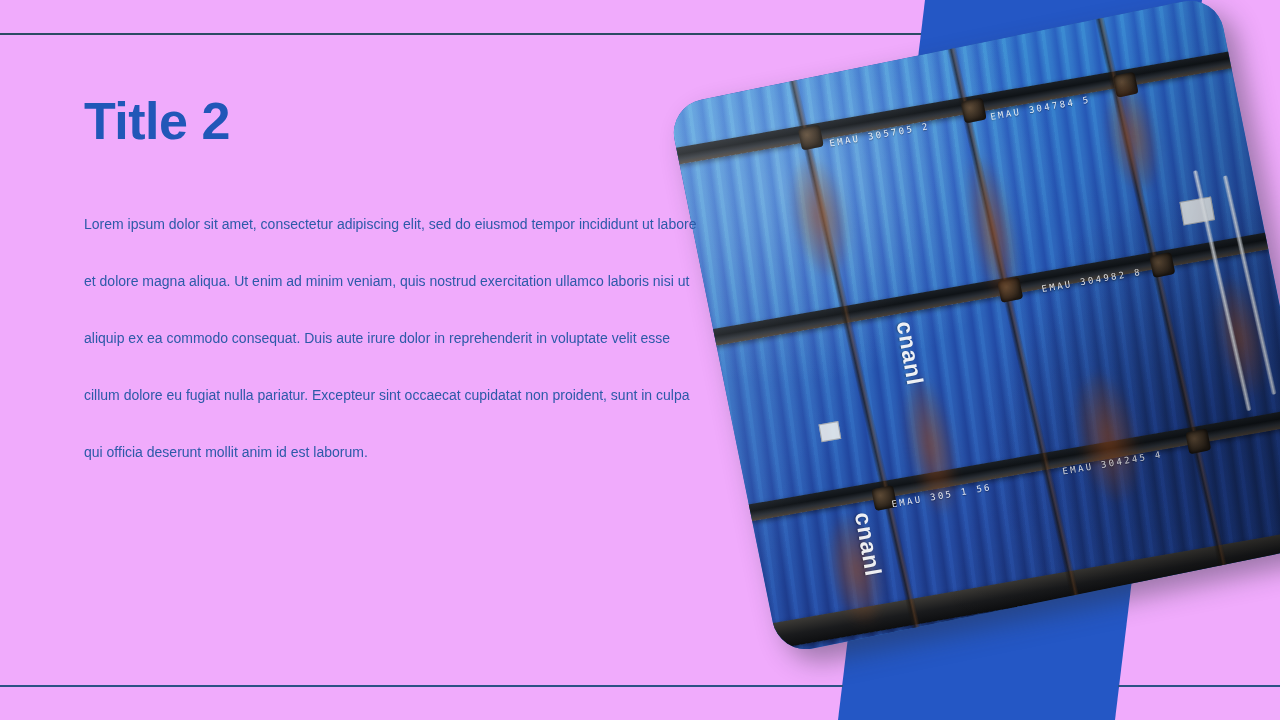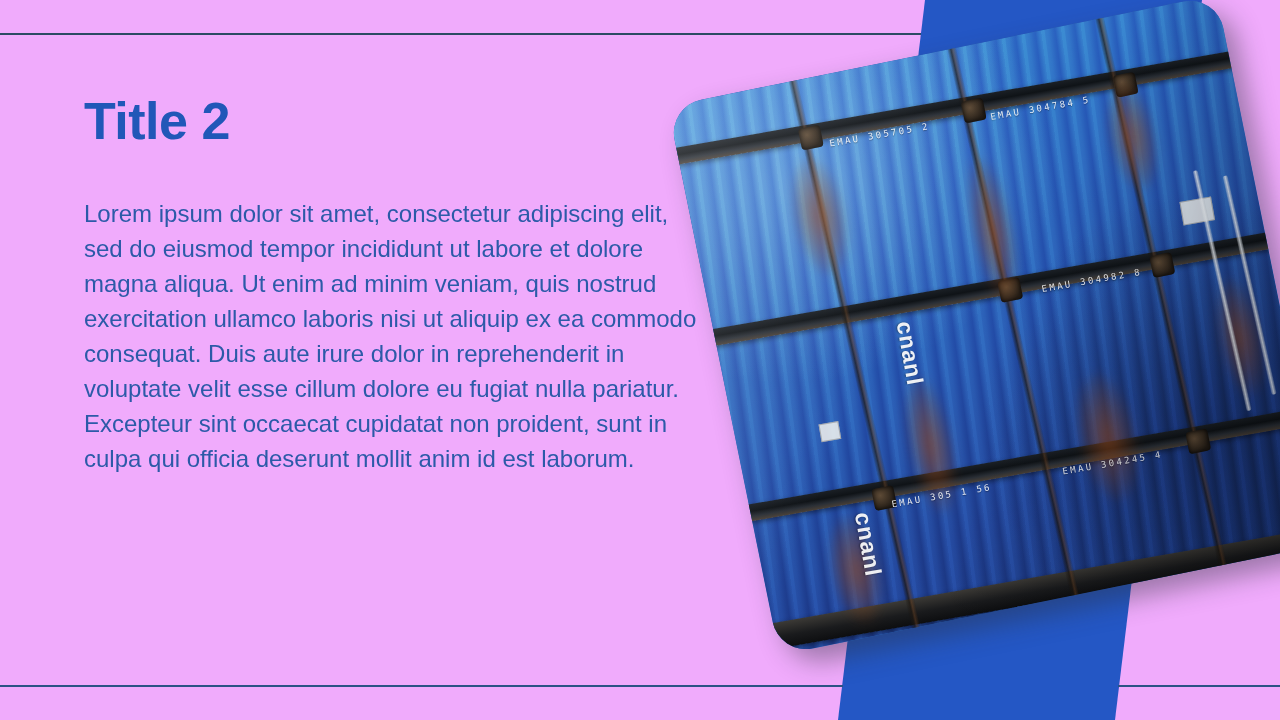--- a/index.html
+++ b/index.html
@@ -193,22 +193,22 @@
     color: #2157b8;
     letter-spacing: -0.5px;
     line-height: 1.08;
     white-space: nowrap;
   }
   .body-copy {
     position: absolute;
     left: 84px;
     top: 196px;
     width: 625px;
-    font-size: 24px;
-    line-height: 35px;
+    font-size: 14px;
+    line-height: 57px;
     color: #2c5aa8;
   }
 </style>
 </head>
 <body>
 
 <div id="slide">
 
   <div class="rule-top"></div>
 

